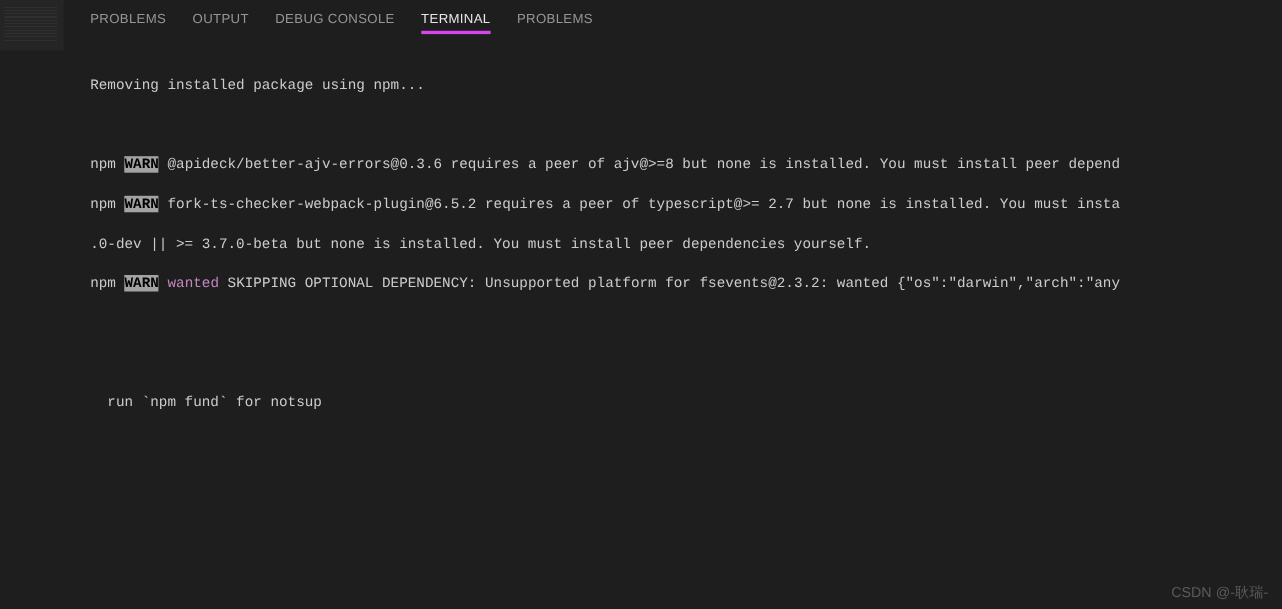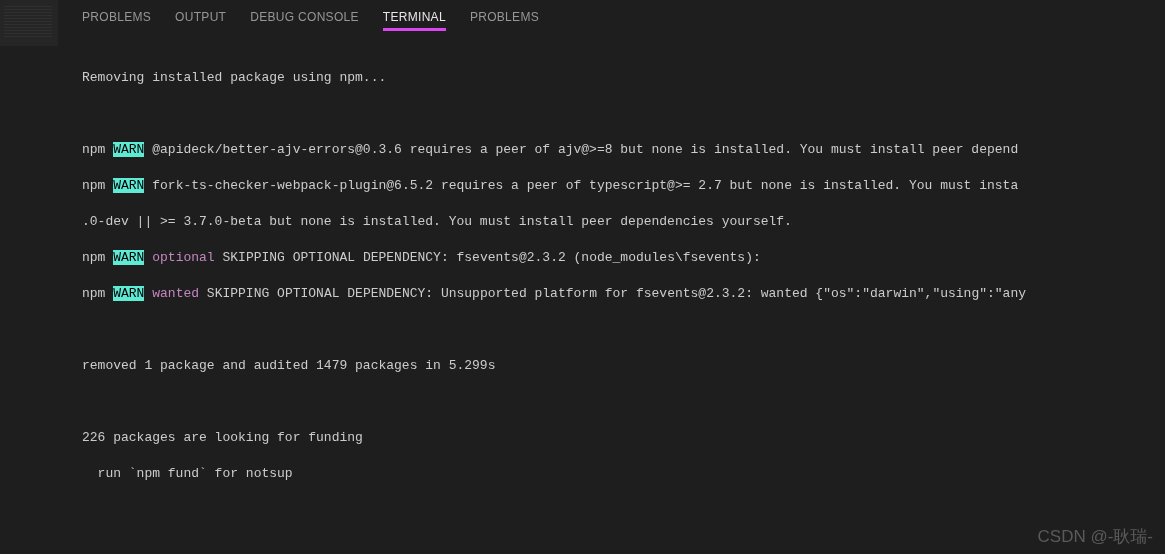--- a/index.html
+++ b/index.html
@@ -23,27 +23,27 @@
     }
     .tab { cursor: pointer; letter-spacing: 0.3px; }
     .tab.active { color: #e7e7e7; border-bottom: 3px solid #d946ef; padding-bottom: 4px; }
     .terminal-content {
       padding: 12px 0 0 82px;
       line-height: 18px;
       white-space: pre;
       font-family: Consolas, 'Courier New', monospace;
     }
     .line { white-space: pre; }
-    .warn-label { background: #5eead4; color: #000000; font-weight: normal; }
+    .warn-label { background: #a3a3a3; color: #000000; font-weight: bold; }
     .keyword { color: #c586c0; }
     .watermark {
       position: absolute;
       bottom: 6px;
       right: 12px;
-      font-size: 17px;
+      font-size: 13px;
       color: #5a5a5a;
       font-family: sans-serif;
     }
     .thumb {
       position: absolute;
       left: 0;
       top: 0;
       width: 58px;
       height: 46px;
       background: #252525;
@@ -69,26 +69,23 @@
   <div class="tab active">TERMINAL</div>
   <div class="tab">PROBLEMS</div>
 </div>
 
 <div class="terminal-content">
 <div class="line">Removing installed package using npm...</div>
 <div class="line"> </div>
 <div class="line"><span>npm</span> <span class="warn-label">WARN</span><span> @apideck/better-ajv-errors@0.3.6 requires a peer of ajv@&gt;=8 but none is installed. You must install peer depend</span></div>
 <div class="line"><span>npm</span> <span class="warn-label">WARN</span><span> fork-ts-checker-webpack-plugin@6.5.2 requires a peer of typescript@&gt;= 2.7 but none is installed. You must insta</span></div>
 <div class="line">.0-dev || &gt;= 3.7.0-beta but none is installed. You must install peer dependencies yourself.</div>
-<div class="line"><span>npm</span> <span class="warn-label">WARN</span> <span class="keyword">optional</span><span> SKIPPING OPTIONAL DEPENDENCY: fsevents@2.3.2 (node_modules\fsevents):</span></div>
-<div class="line"><span>npm</span> <span class="warn-label">WARN</span> <span class="keyword">wanted</span><span> SKIPPING OPTIONAL DEPENDENCY: Unsupported platform for fsevents@2.3.2: wanted {"os":"darwin","using":"any</span></div>
+<div class="line"><span>npm</span> <span class="warn-label">WARN</span> <span class="keyword">wanted</span><span> SKIPPING OPTIONAL DEPENDENCY: Unsupported platform for fsevents@2.3.2: wanted {"os":"darwin","arch":"any</span></div>
 <div class="line"> </div>
-<div class="line">removed 1 package and audited 1479 packages in 5.299s</div>
 <div class="line"> </div>
-<div class="line">226 packages are looking for funding</div>
 <div class="line">  run `npm fund` for notsup</div>
 <div class="line"> </div>
 
 
 
 
 
 
 
 

